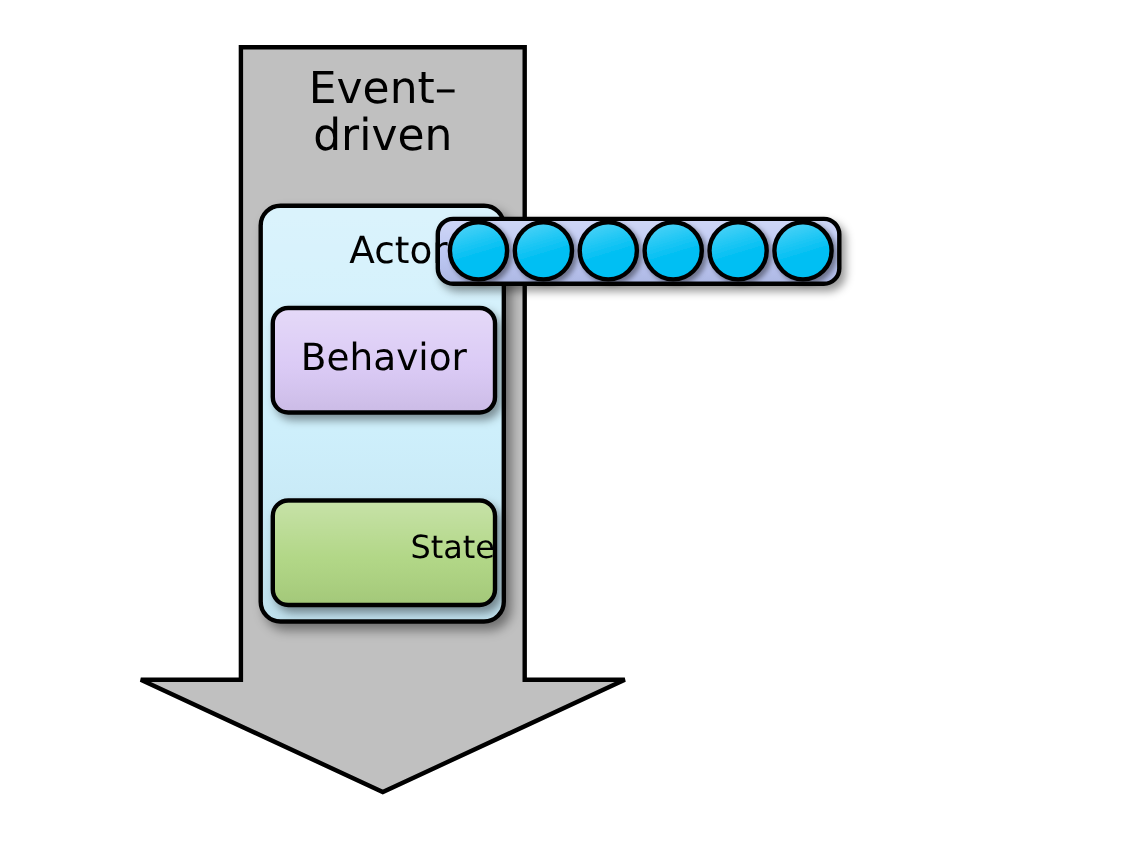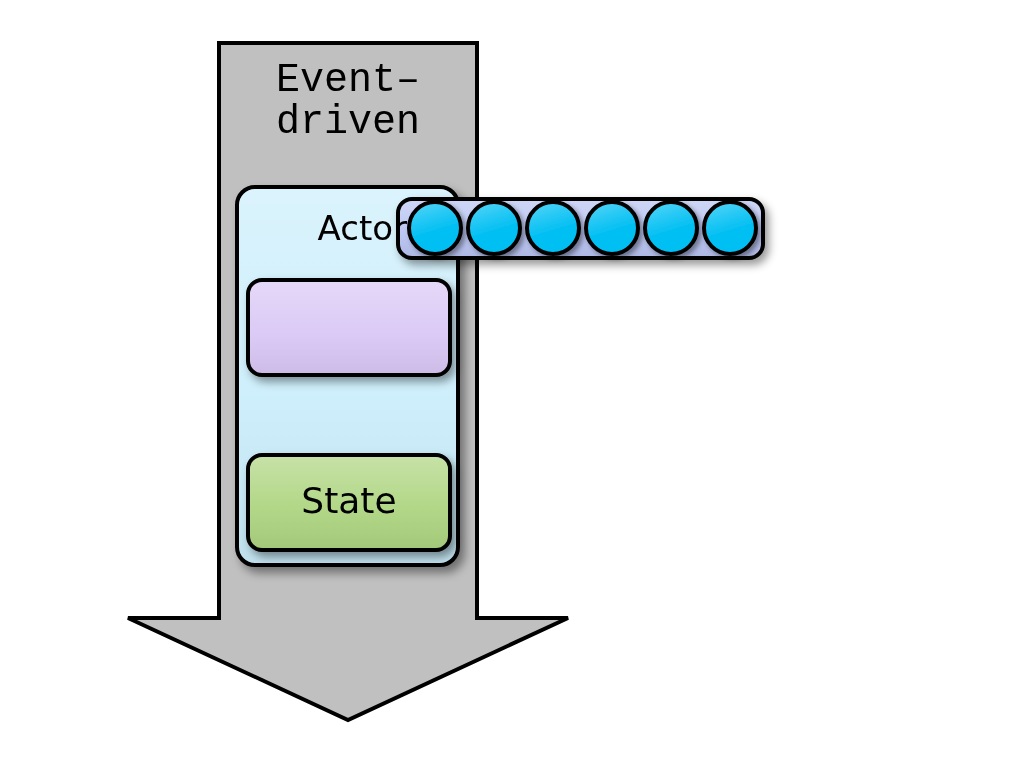--- a/index.html
+++ b/index.html
@@ -30,40 +30,40 @@
     text-align: center;
     line-height: 1.06;
     white-space: pre-line;
     user-select: none;
   }
   #event-driven-label {
     left: 219px;
     top: 60px;
     width: 258px;
     font-size: 40px;
-    font-family: Liberation Mono, monospace;
   }
   #actor-label {
     left: 237px;
     top: 210px;
     width: 170px;
     font-size: 34px;
     text-align: right;
   }
   #behavior-label {
     left: 248px;
     top: 307px;
     width: 202px;
     font-size: 34px;
   }
   #state-label {
     left: 248px;
     top: 482px;
     width: 202px;
-    font-size: 36px;
+    font-size: 29px;
+    text-align: right;
   }
 </style>
 </head>
 <body>
 
 <div id="canvas">
 
   <svg id="diagram-svg" width="1020" height="765" viewBox="0 0 1020 765">
     <defs>
       <filter id="softshadow" x="-30%" y="-30%" width="180%" height="180%">
@@ -136,16 +136,17 @@
         <circle cx="730" cy="228" r="24" fill="url(#circsheen)" stroke="none"></circle>
       </g>
     </g>
   </svg>
 
   <div class="lbl" id="event-driven-label">Event–
 driven</div>
 
   <div class="lbl" id="actor-label">Actor</div>
 
+  <div class="lbl" id="behavior-label">Behavior</div>
 
   <div class="lbl" id="state-label">State</div>
 
 </div>
 
 </body></html>

